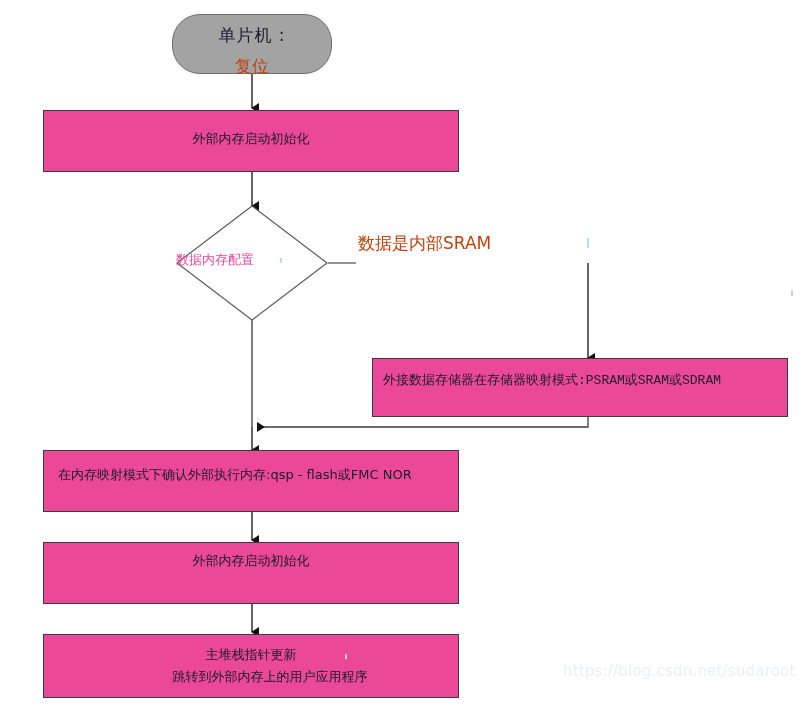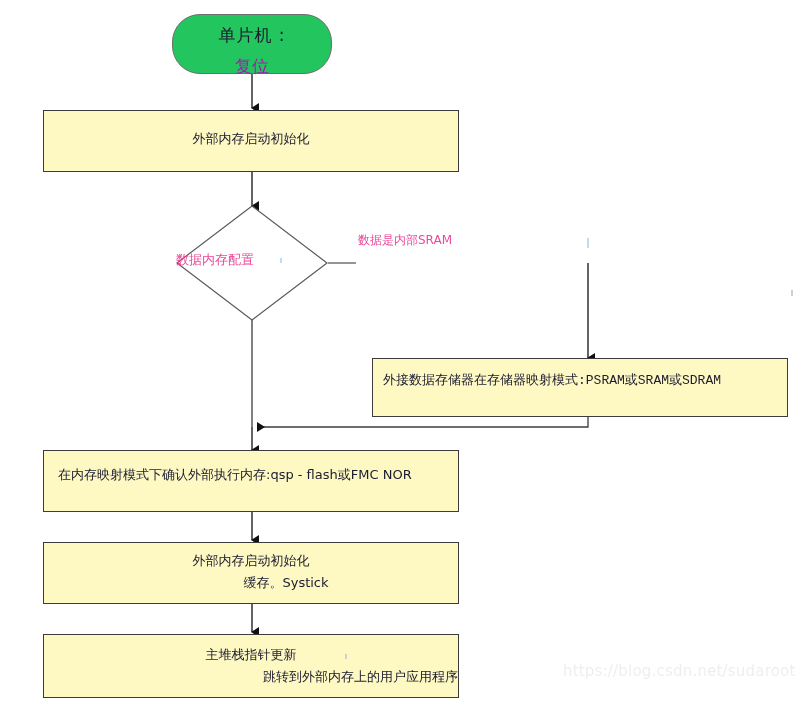--- a/index.html
+++ b/index.html
@@ -13,35 +13,35 @@
   #canvas {
     position: relative;
     width: 802px;
     height: 714px;
     background: #ffffff;
     overflow: hidden;
   }
   .node {
     position: absolute;
     box-sizing: border-box;
-    background: #fef9c3;
+    background: #ec4899;
     border: 1px solid #3c3c3c;
     color: #1b1b2f;
     font-size: 13px;
     line-height: 20px;
   }
   .node .label {
     position: absolute;
     white-space: nowrap;
   }
   
   #start-node {
     border: 1px solid #6e6e6e;
     border-radius: 28px;
-    background: #22c55e;
+    background: #a3a3a3;
   }
   #start-line1 {
     left: 0;
     right: 0;
     top: 10px;
     text-align: center;
     font-size: 17px;
     letter-spacing: 1px;
   }
   #start-line2 {
@@ -69,22 +69,22 @@
     left: 0;
     right: 0;
     top: 46px;
     text-align: left;
     font-size: 13px;
     color: #ec4899;
     white-space: nowrap;
   }
   .edge-label {
     position: absolute;
-    font-size: 12px;
-    color: #ec4899;
+    font-size: 17px;
+    color: #c2410c;
     white-space: nowrap;
   }
   #connectors {
     position: absolute;
     left: 0;
     top: 0;
     width: 802px;
     height: 714px;
     pointer-events: none;
   }
@@ -131,21 +131,21 @@
     <line x1="252" y1="427" x2="252" y2="450" stroke="#101010" stroke-width="1.3" marker-end="url(#arrow-down)"></line>
 
     <line x1="252" y1="512" x2="252" y2="540" stroke="#101010" stroke-width="1.3" marker-end="url(#arrow-down)"></line>
 
     <line x1="252" y1="604" x2="252" y2="632" stroke="#101010" stroke-width="1.3" marker-end="url(#arrow-down)"></line>
   </svg>
 
   <div class="node" id="start-node" style="left:172px; top:14px; width:160px; height:60px;">
     <div class="label" id="start-line1">单片机 :</div>
   </div>
-  <div class="label" id="start-line2" style="position:absolute; left:172px; top:55px; width:160px; text-align:center; font-size:17px; color:#a21caf;">复位</div>
+  <div class="label" id="start-line2" style="position:absolute; left:172px; top:55px; width:160px; text-align:center; font-size:17px; color:#c2410c;">复位</div>
 
   <div class="node process" style="left:43px; top:110px; width:416px; height:62px;">
     <div class="label" style="top:18px;">外部内存启动初始化</div>
   </div>
 
   <div class="diamond-wrap" style="left:176px; top:205px; width:152px; height:116px;">
     <svg width="152" height="116" viewBox="0 0 152 116">
       <polygon points="76,1 151,58 76,115 1,58" fill="#ffffff" stroke="#5a5a5a" stroke-width="1.2"></polygon>
     </svg>
     <div class="diamond-label">数据内存配置</div>
@@ -156,26 +156,25 @@
   <div class="node process" style="left:372px; top:358px; width:416px; height:59px;">
     <div class="label" style="top:12px; left:10px; right:auto; text-align:left;font-family:Liberation Mono, monospace;">外接数据存储器在存储器映射模式:PSRAM或SRAM或SDRAM</div>
   </div>
 
   <div class="node process" style="left:43px; top:450px; width:416px; height:62px;padding-left:25px;">
     <div class="label" style="top:14px; left:14px; right:auto; text-align:left;">在内存映射模式下确认外部执行内存:qsp - flash或FMC NOR</div>
   </div>
 
   <div class="node process" style="left:43px; top:542px; width:416px; height:62px;">
     <div class="label" style="top:8px;">外部内存启动初始化</div>
-    <div class="label" style="top:30px; left:70px; right:0; text-align:center;">缓存。Systick</div>
   </div>
 
   <div class="node process" style="left:43px; top:634px; width:416px; height:64px;">
     <div class="label" style="top:10px;">主堆栈指针更新</div>
-    <div class="label" style="top:32px; left:38px; right:0; text-align:right;">跳转到外部内存上的用户应用程序</div>
+    <div class="label" style="top:32px; left:38px; right:0; text-align:center;">跳转到外部内存上的用户应用程序</div>
   </div>
 
   <div class="speck" style="left:587px; top:238px; width:2px; height:10px;"></div>
   <div class="speck" style="left:280px; top:258px; width:2px; height:5px;"></div>
   <div class="speck dark" style="left:791px; top:290px; width:2px; height:6px;"></div>
   <div class="speck dark" style="left:345px; top:654px; width:2px; height:5px;"></div>
 
   <div class="watermark" style="left:563px; top:662px;">https://blog.csdn.net/sudaroot</div>
 
 </div>

